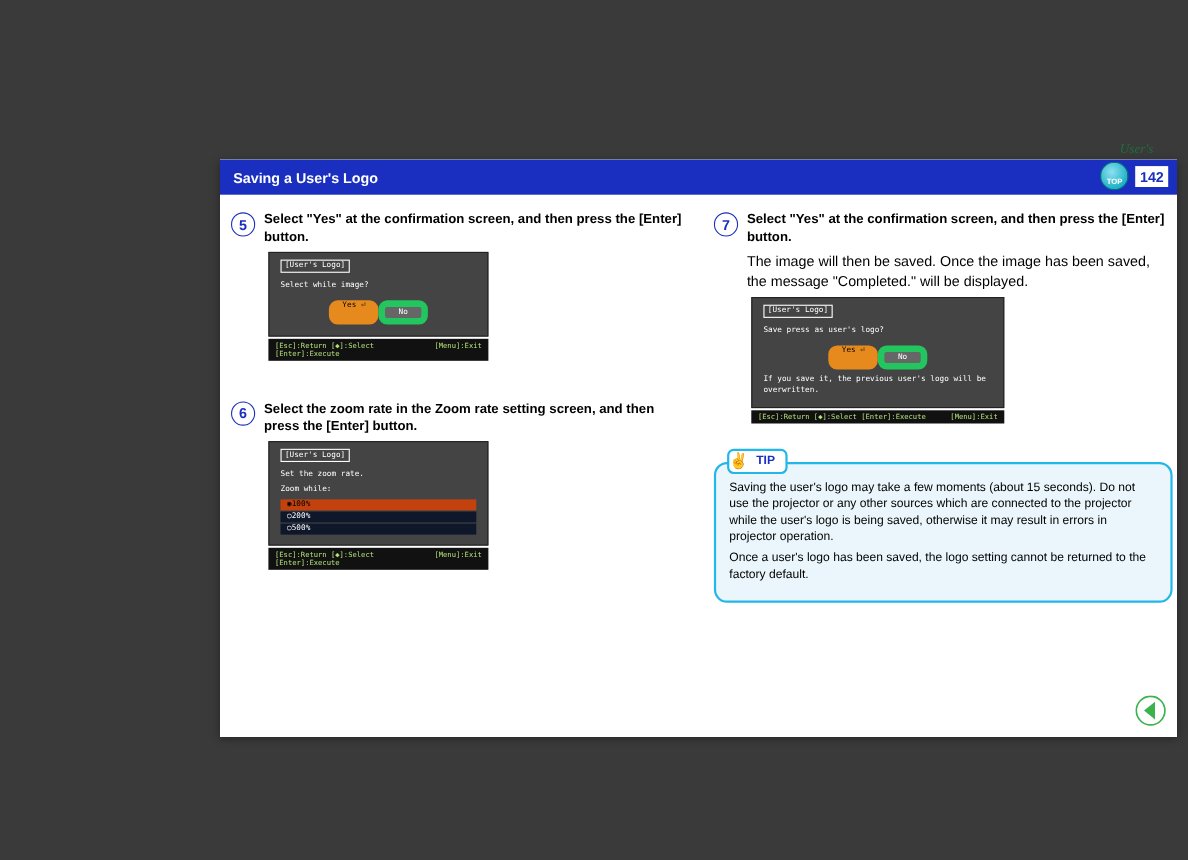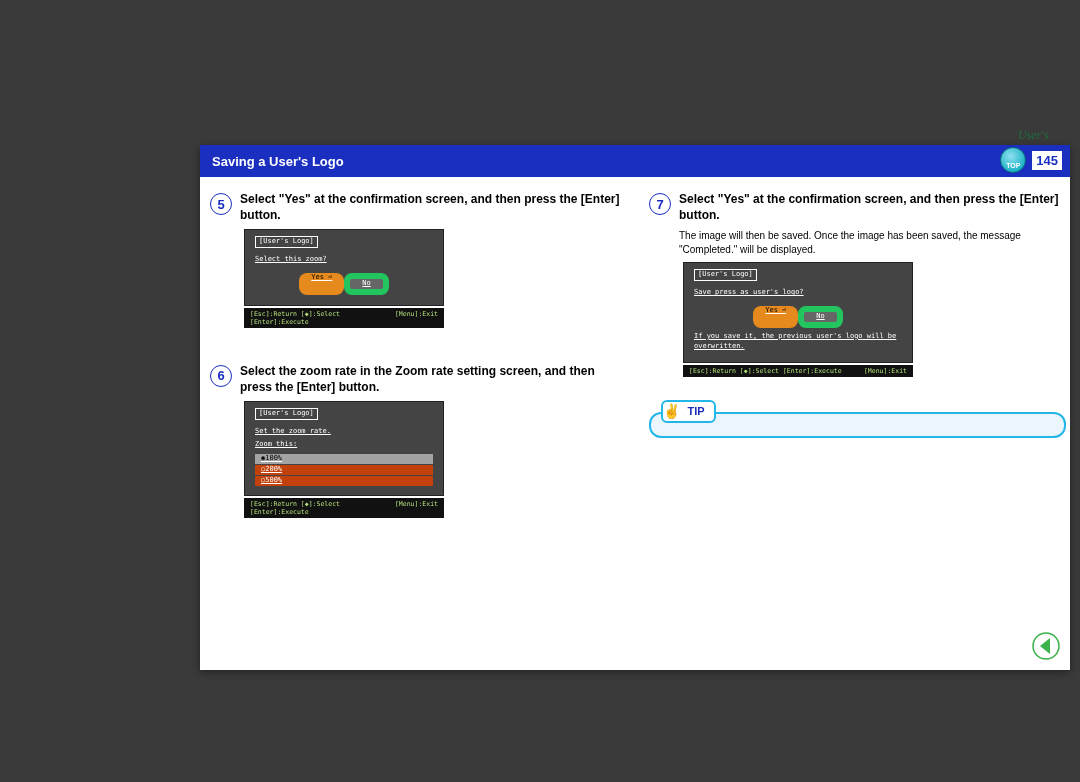--- a/index.html
+++ b/index.html
@@ -104,34 +104,33 @@
   .step-title {
     font-weight: bold;
     color: #000;
     line-height: 1.35;
     margin-bottom: 6px;
   }
   .step-desc {
     color: #000;
     line-height: 1.35;
     margin-bottom: 2px;
-    font-size: 10px;
+    font-size: 13px;
   }
 
   .osd {
     width: 200px;
     background: #444;
     border: 1px solid #222;
     margin: 6px 0 2px 4px;
     padding: 6px 10px 8px 10px;
     color: #fff;
     font-family: monospace;
     font-size: 7px;
     line-height: 1.4;
-    text-decoration: underline;
   }
   .osd .boxlabel {
     display: inline-block;
     border: 1px solid #fff;
     padding: 0 3px;
     margin-bottom: 4px;
   }
   .osd .row {
     margin: 3px 0;
   }
@@ -161,22 +160,22 @@
   .osd .barlist {
     width: 100%;
     margin-top: 4px;
   }
   .osd .bar {
     height: 10px;
     margin: 1px 0;
     padding: 0 6px;
     display:flex; align-items:center;
   }
-  .osd .bar.sel { background: #a3a3a3; color:#000; }
-  .osd .bar.u { background: #c2410c; }
+  .osd .bar.sel { background: #c2410c; color:#000; }
+  .osd .bar.u { background: #0f172a; }
 
   .tip-box {
     position: relative;
     border: 2px solid #23b6e9;
     border-radius: 12px;
     background: #eaf6fb;
     padding: 10px 12px 12px 12px;
     font-size: 11px;
     line-height: 1.35;
     color: #000;
@@ -219,55 +218,55 @@
 </head>
 <body>
 
 <div class="guide-label" style="left:1018px; top:128px; position:absolute;">User's Guide</div>
 
 <div class="page">
   <div class="header-bar">
     <span>Saving a User's Logo</span>
     <div class="header-badge">
       <div class="globe">TOP</div>
-      <div class="pagenum">145</div>
+      <div class="pagenum">142</div>
     </div>
   </div>
 
   <div class="content">
 
     <div class="col">
 
       <div class="step">
         <div class="step-num">5</div>
         <div class="step-body">
           <div class="step-title">Select "Yes" at the confirmation screen, and then press the [Enter] button.</div>
           <div class="osd">
             <span class="boxlabel">[User's Logo]</span>
-            <div class="row">Select this zoom?</div>
+            <div class="row">Select while image?</div>
             <div class="btns">
               <span class="btn sel">Yes ⏎</span>
               <span class="btn off">No</span>
             </div>
           </div>
           <div class="osd-foot">
             <span>[Esc]:Return [◆]:Select [Enter]:Execute</span>
             <span>[Menu]:Exit</span>
           </div>
         </div>
       </div>
 
       <div class="step">
         <div class="step-num">6</div>
         <div class="step-body">
           <div class="step-title">Select the zoom rate in the Zoom rate setting screen, and then press the [Enter] button.</div>
           <div class="osd">
             <span class="boxlabel">[User's Logo]</span>
             <div class="row">Set the zoom rate.</div>
-            <div class="row">Zoom this:</div>
+            <div class="row">Zoom while:</div>
             <div class="barlist">
               <div class="bar sel">◉100%</div>
               <div class="bar u">○200%</div>
               <div class="bar u">○500%</div>
             </div>
           </div>
           <div class="osd-foot">
             <span>[Esc]:Return [◆]:Select [Enter]:Execute</span>
             <span>[Menu]:Exit</span>
           </div>
@@ -297,20 +296,22 @@
             <span>[Menu]:Exit</span>
           </div>
         </div>
       </div>
 
       <div class="tip-box">
         <div class="tip-head">
           <span class="hand">✌</span>
           <span class="tip-label">TIP</span>
         </div>
+        <p>Saving the user's logo may take a few moments (about 15 seconds). Do not use the projector or any other sources which are connected to the projector while the user's logo is being saved, otherwise it may result in errors in projector operation.</p>
+        <p>Once a user's logo has been saved, the logo setting cannot be returned to the factory default.</p>
       </div>
 
     </div>
   </div>
 </div>
 
 <div class="nav-prev">
   <svg viewBox="0 0 28 28">
     <circle cx="14" cy="14" r="13" fill="#ffffff" stroke="#3bb24a" stroke-width="1.5"></circle>
     <polygon points="18,6 8,14 18,22" fill="#3bb24a"></polygon>

